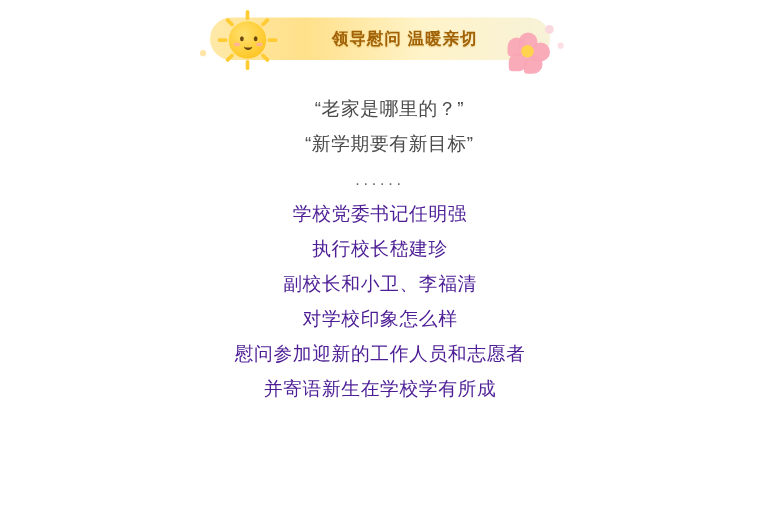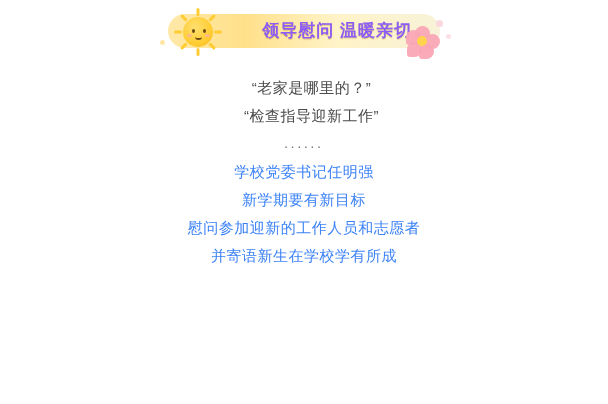--- a/index.html
+++ b/index.html
@@ -35,24 +35,24 @@
     width: 272px;
     height: 34px;
     border-radius: 17px;
     background: linear-gradient(90deg, #ffe9a8 0%, #ffe08a 28%, #fff3c8 62%, #f7f2d8 100%);
   }
   .banner-title {
     position: absolute;
     left: 236px;
     top: 20px;
     width: 176px;
-    text-align: right;
-    font-size: 17px;
+    text-align: center;
+    font-size: 13px;
     font-weight: bold;
-    color: #8b5cf6;
+    color: #a16207;
     letter-spacing: 1px;
     line-height: 22px;
     text-shadow: 0 1px 1px rgba(200,150,40,0.45);
     white-space: nowrap;
   }
 
   
   .sun {
     position: absolute;
     left: 174px;
@@ -138,21 +138,21 @@
 
   
   .content {
     position: relative;
     padding-top: 12px;
   }
   .line {
     text-align: center;
     font-size: 15px;
     line-height: 28px;
-    color: #3b82f6;
+    color: #4c1d95;
     font-family: "Liberation Sans", sans-serif;
     letter-spacing: 0.5px;
     white-space: nowrap;
   }
   .line.quote {
     color: #4a4a4a;
     padding-left: 15px;
   }
   .line.dots {
     letter-spacing: 3px;
@@ -200,22 +200,24 @@
       <div class="flower-center"></div>
     </div>
 
     <div class="dot-deco d1"></div>
     <div class="dot-deco d2"></div>
     <div class="dot-deco d3"></div>
   </div>
 
   <div class="content">
     <div class="line quote">“老家是哪里的？”</div>
-    <div class="line quote">“检查指导迎新工作”</div>
+    <div class="line quote">“新学期要有新目标”</div>
     <div class="line dots">......</div>
     <div class="line">学校党委书记任明强</div>
-    <div class="line">新学期要有新目标</div>
+    <div class="line">执行校长嵇建珍</div>
+    <div class="line">副校长和小卫、李福清</div>
+    <div class="line">对学校印象怎么样</div>
     <div class="line">慰问参加迎新的工作人员和志愿者</div>
     <div class="line">并寄语新生在学校学有所成</div>
 
   </div>
 
 </div>
 
 </body></html>

